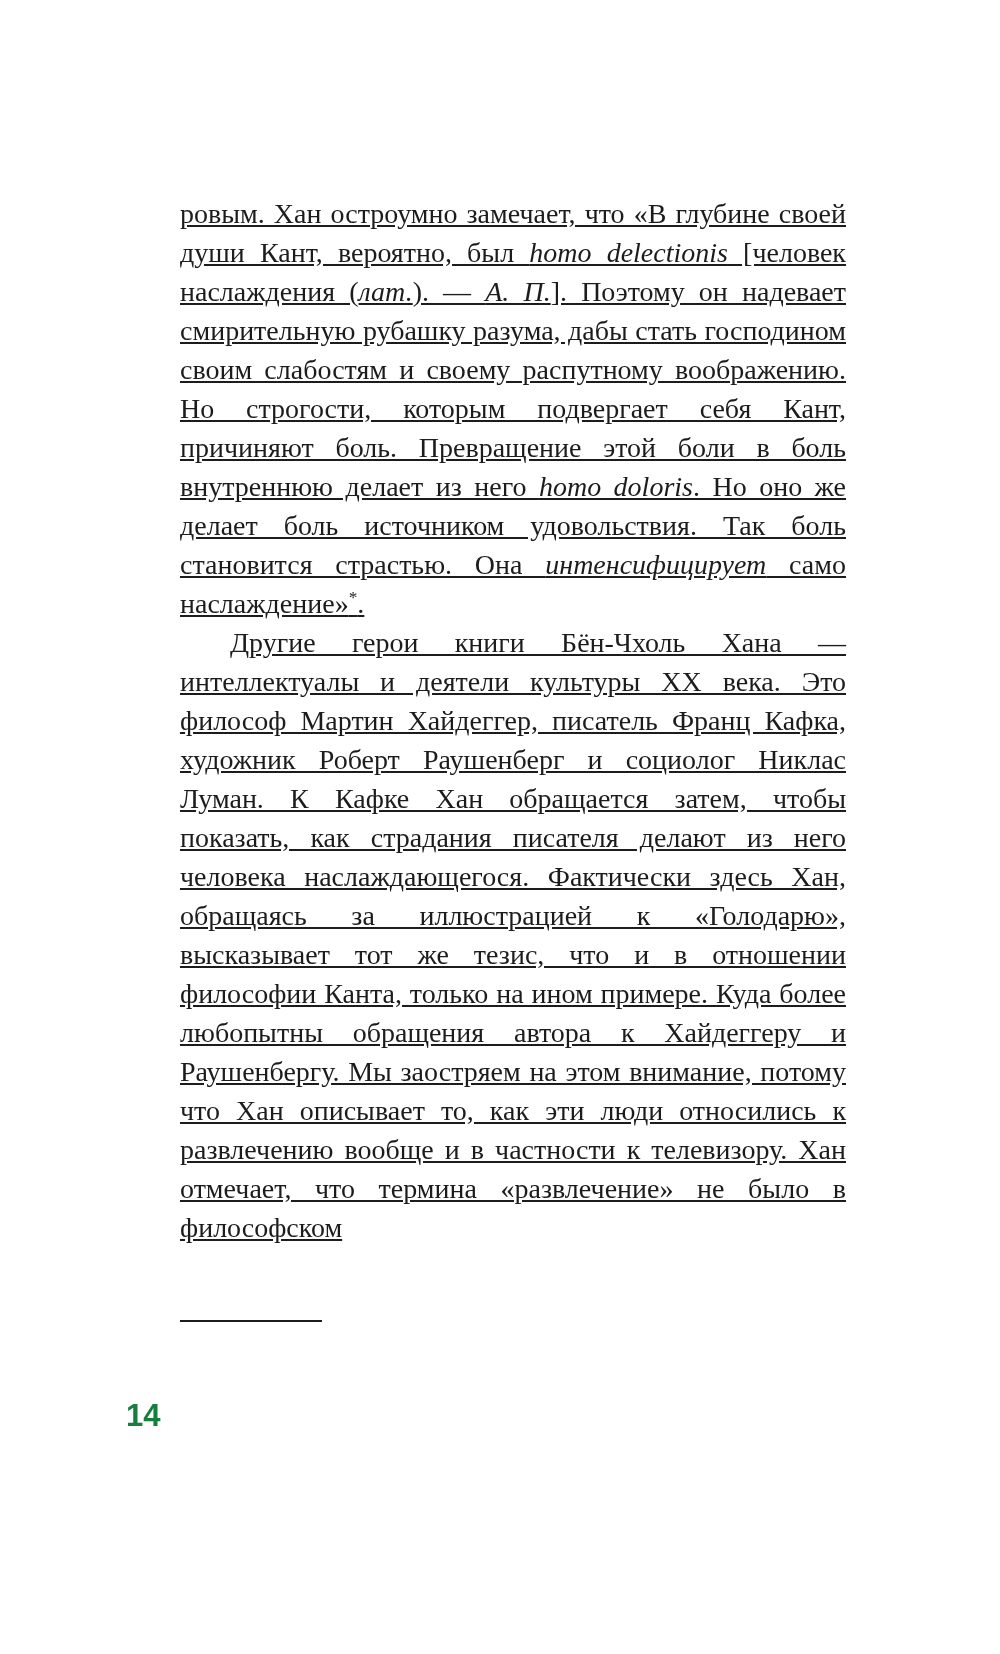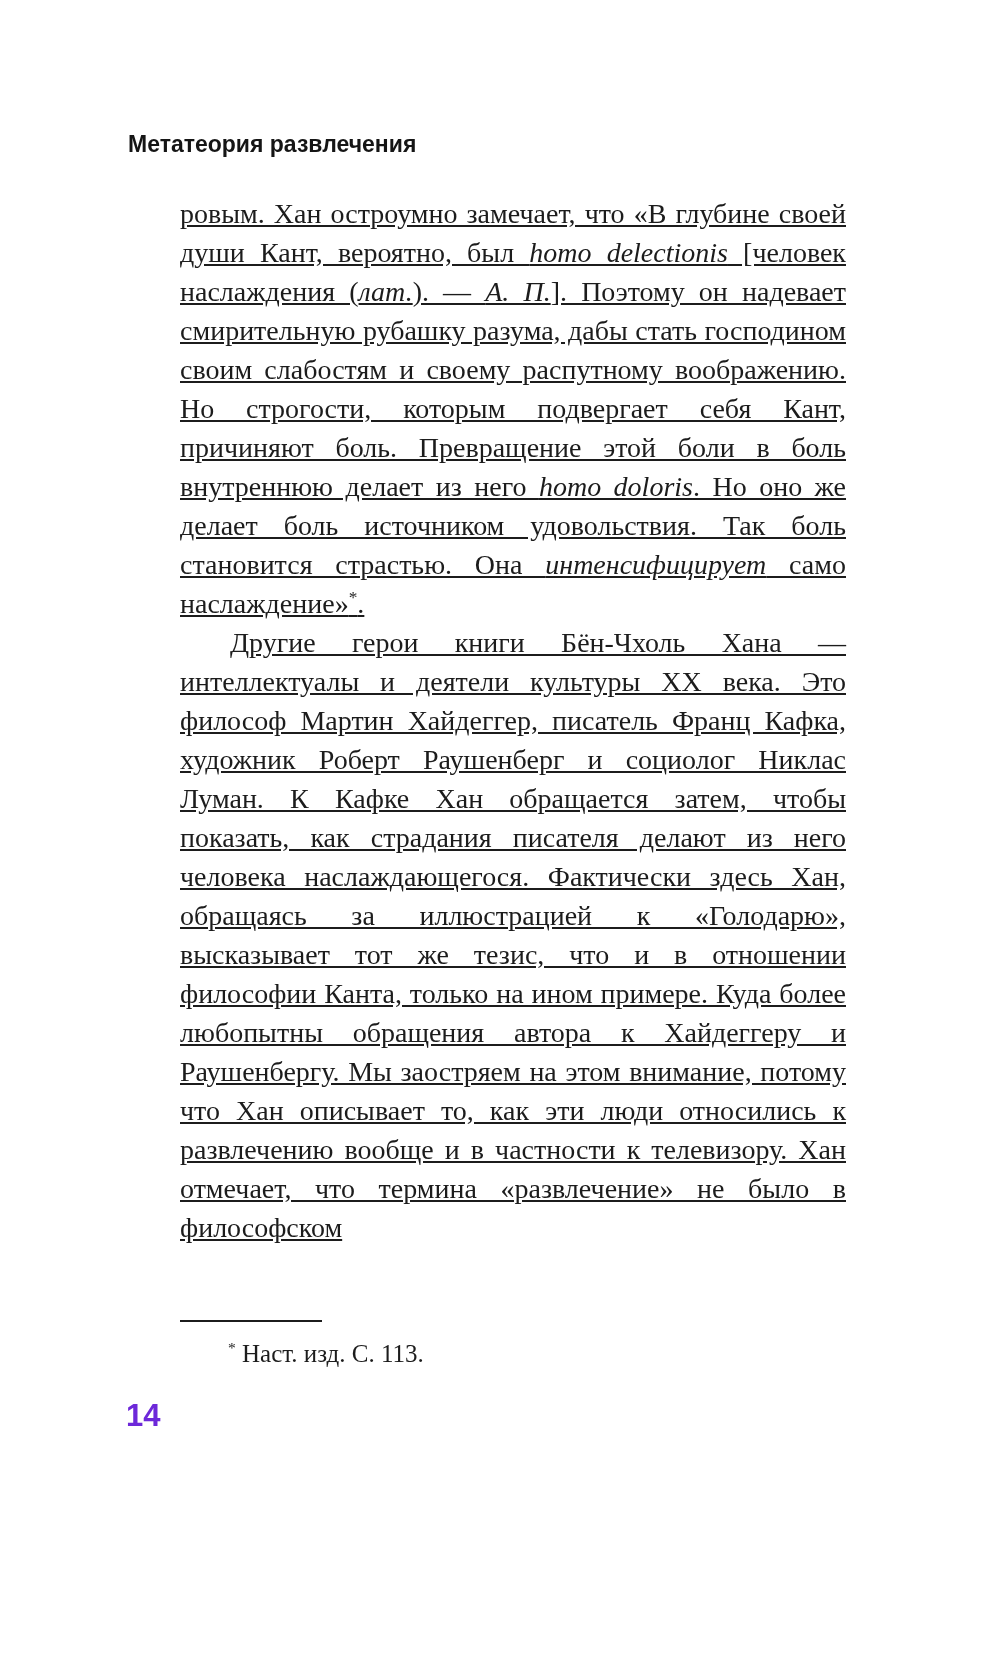--- a/index.html
+++ b/index.html
@@ -58,35 +58,33 @@
     margin-bottom: 16px;
   }
   .footnote-text { text-indent: 48px; }
   .page-number {
     position: absolute;
     left: 126px;
     top: 1398px;
     font-family: "Liberation Sans", sans-serif;
     font-weight: 700;
     font-size: 31px;
-    color: #6d28d9;
+    color: #15803d;
   }
 </style>
 </head>
 <body>
 
 <div class="page">
 
-  <div class="running-header">Метатеория развлечения</div>
 
   <div class="body-text">
     <p class="para"><span>ровым. Хан остроумно замечает, что «В глубине своей души Кант, вероятно, был </span><span class="italic">homo delectionis</span><span> [человек наслаждения (</span><span class="italic">лат.</span><span>). — </span><span class="italic">А. П.</span><span>]. Поэтому он надевает смирительную рубашку разума, дабы стать господином своим слабостям и своему распутному воображению. Но строгости, которым подвергает себя Кант, причиняют боль. Превращение этой боли в боль внутреннюю делает из него </span><span class="italic">homo doloris</span><span>. Но оно же делает боль источником удовольствия. Так боль становится страстью. Она </span><span class="italic">интенсифицирует</span><span> само наслаждение»</span><sup class="fn-marker">*</sup><span>.</span></p>
     <p class="para indent">Другие герои книги Бён-Чхоль Хана — интеллектуалы и деятели культуры XX века. Это философ Мартин Хайдеггер, писатель Франц Кафка, художник Роберт Раушенберг и социолог Никлас Луман. К Кафке Хан обращается затем, чтобы показать, как страдания писателя делают из него человека наслаждающегося. Фактически здесь Хан, обращаясь за иллюстрацией к «Голодарю», высказывает тот же тезис, что и в отношении философии Канта, только на ином примере. Куда более любопытны обращения автора к Хайдеггеру и Раушенбергу. Мы заостряем на этом внимание, потому что Хан описывает то, как эти люди относились к развлечению вообще и в частности к телевизору. Хан отмечает, что термина «развлечение» не было в философском</p>
   </div>
 
   <div class="footnote">
     <div class="footnote-rule"></div>
-    <p class="footnote-text"><sup class="fn-marker">*</sup><span> Наст. изд. С. 113.</span></p>
   </div>
 
   <div class="page-number">14</div>
 
 </div>
 
 </body></html>

